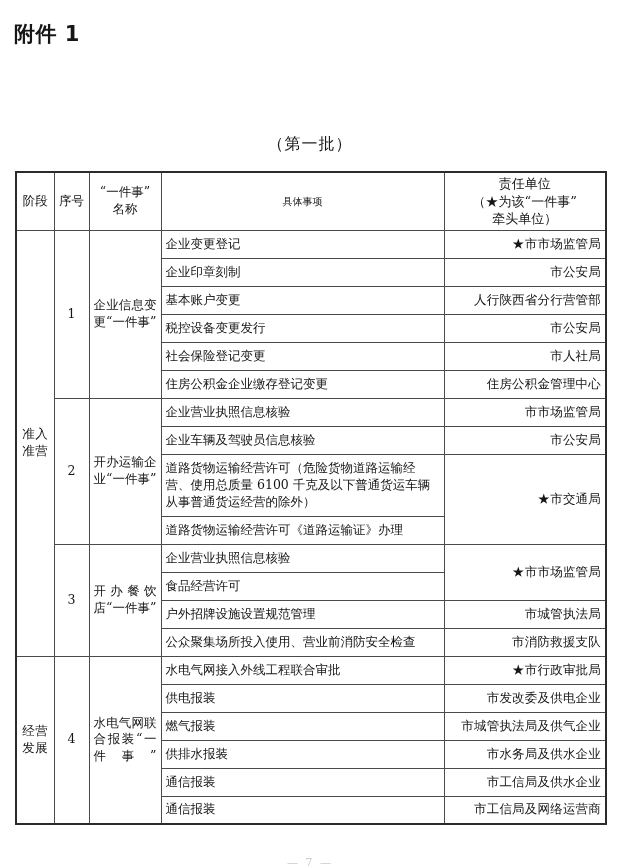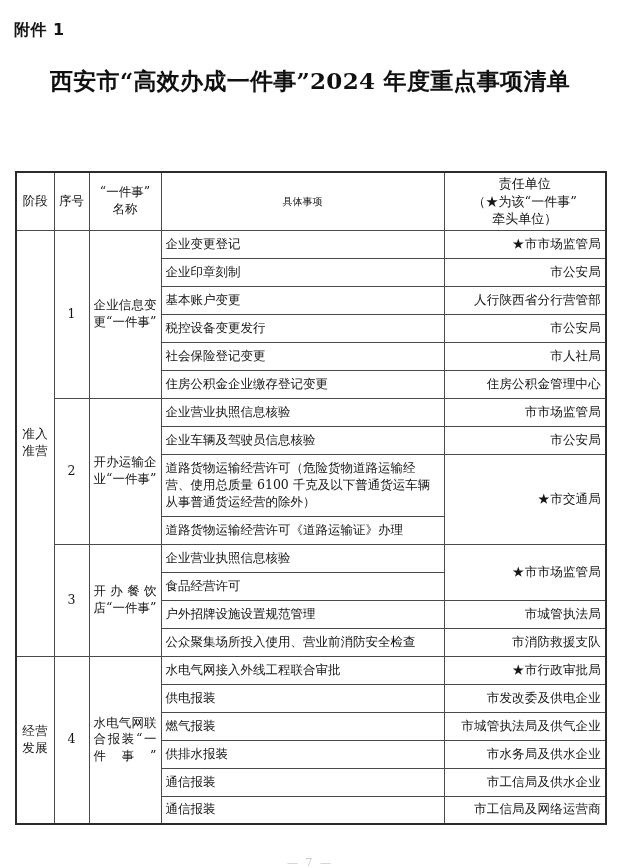--- a/index.html
+++ b/index.html
@@ -22,21 +22,21 @@
     position: relative;
     box-sizing: border-box;
   }
 
   .attachment-label {
     position: absolute;
     left: 14px;
     top: 20px;
     font-family: "DejaVu Sans", "Liberation Sans", sans-serif;
     font-weight: bold;
-    font-size: 16px;
+    font-size: 21px;
     letter-spacing: 0.5px;
     color: #161616;
   }
 
   .doc-title {
     position: absolute;
     left: 0;
     top: 66px;
     width: 620px;
     text-align: center;
@@ -159,22 +159,22 @@
     letter-spacing: 2px;
   }
 </style>
 </head>
 <body>
 
 <div class="page">
 
   <div class="attachment-label">附件 1</div>
 
-  <div class="doc-title">西安市“高效办成一件事”2024 年度重点事项清单</div>
-
+
+  <div class="doc-subtitle">（第一批）</div>
 
   <div class="table-wrap">
     <table class="list">
       <colgroup>
         <col class="c-stage">
         <col class="c-seq">
         <col class="c-name">
         <col class="c-item">
         <col class="c-unit">
       </colgroup>

